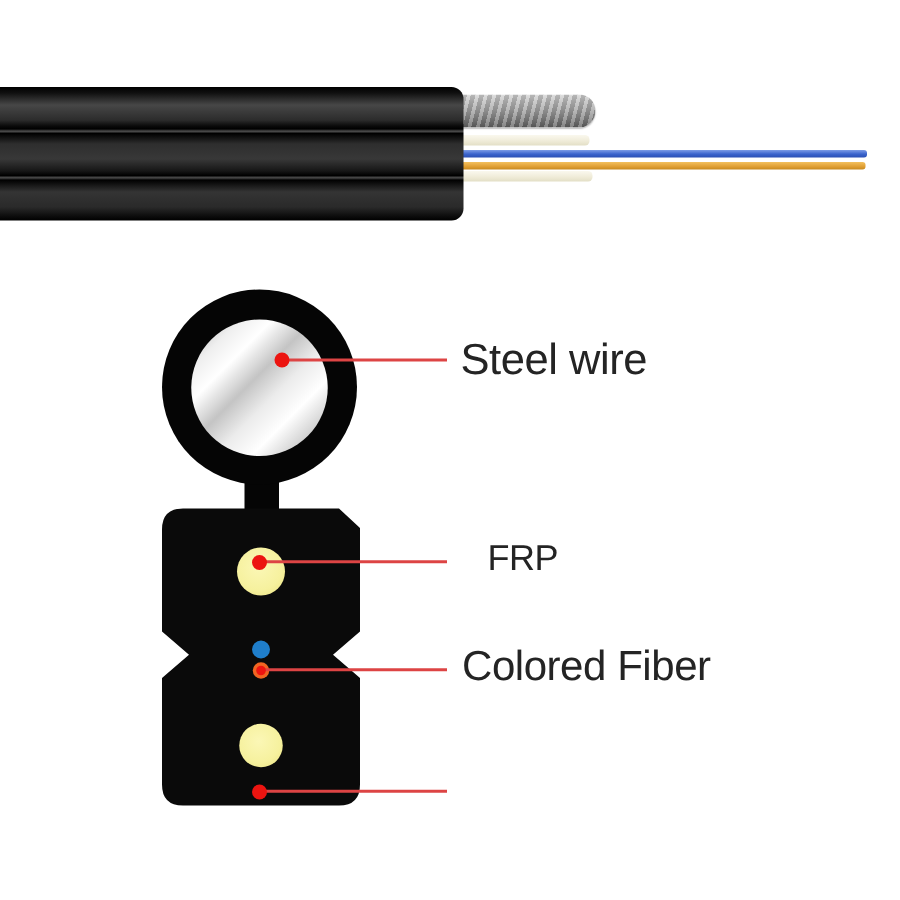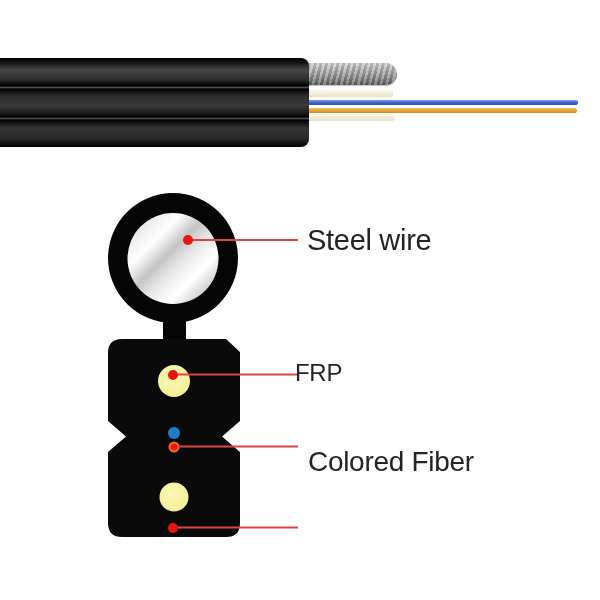--- a/index.html
+++ b/index.html
@@ -47,22 +47,22 @@
   
   .xsec{position:absolute;left:0;top:0;width:600px;height:600px;}
   .callout-line{stroke:var(--callout-line-red,#dd4444);stroke-width:2;}
   .callout-dot{fill:var(--callout-dot-red,#ec1410);}
   
   .label{
     position:absolute;display:flex;align-items:center;
     color:var(--label-text,#242424);letter-spacing:-0.3px;white-space:nowrap;
   }
   .label.l-steel {left:307px;top:222px;height:36px;font-size:29px;}
-  .label.l-frp   {left:295px;top:359px;height:28px;font-size:24px;}
-  .label.l-color {left:308px;top:445px;height:34px;font-size:28px;}
+  .label.l-frp   {left:325px;top:359px;height:28px;font-size:24px;}
+  .label.l-color {left:308px;top:427px;height:34px;font-size:28px;}
   .label.l-outer {left:308px;top:507px;height:36px;font-size:29px;}
 </style>
 </head>
 <body>
 
 <div class="stage">
 
   <div class="cable">
     <div class="strand s1"></div>
     <div class="fiber blue"></div>

